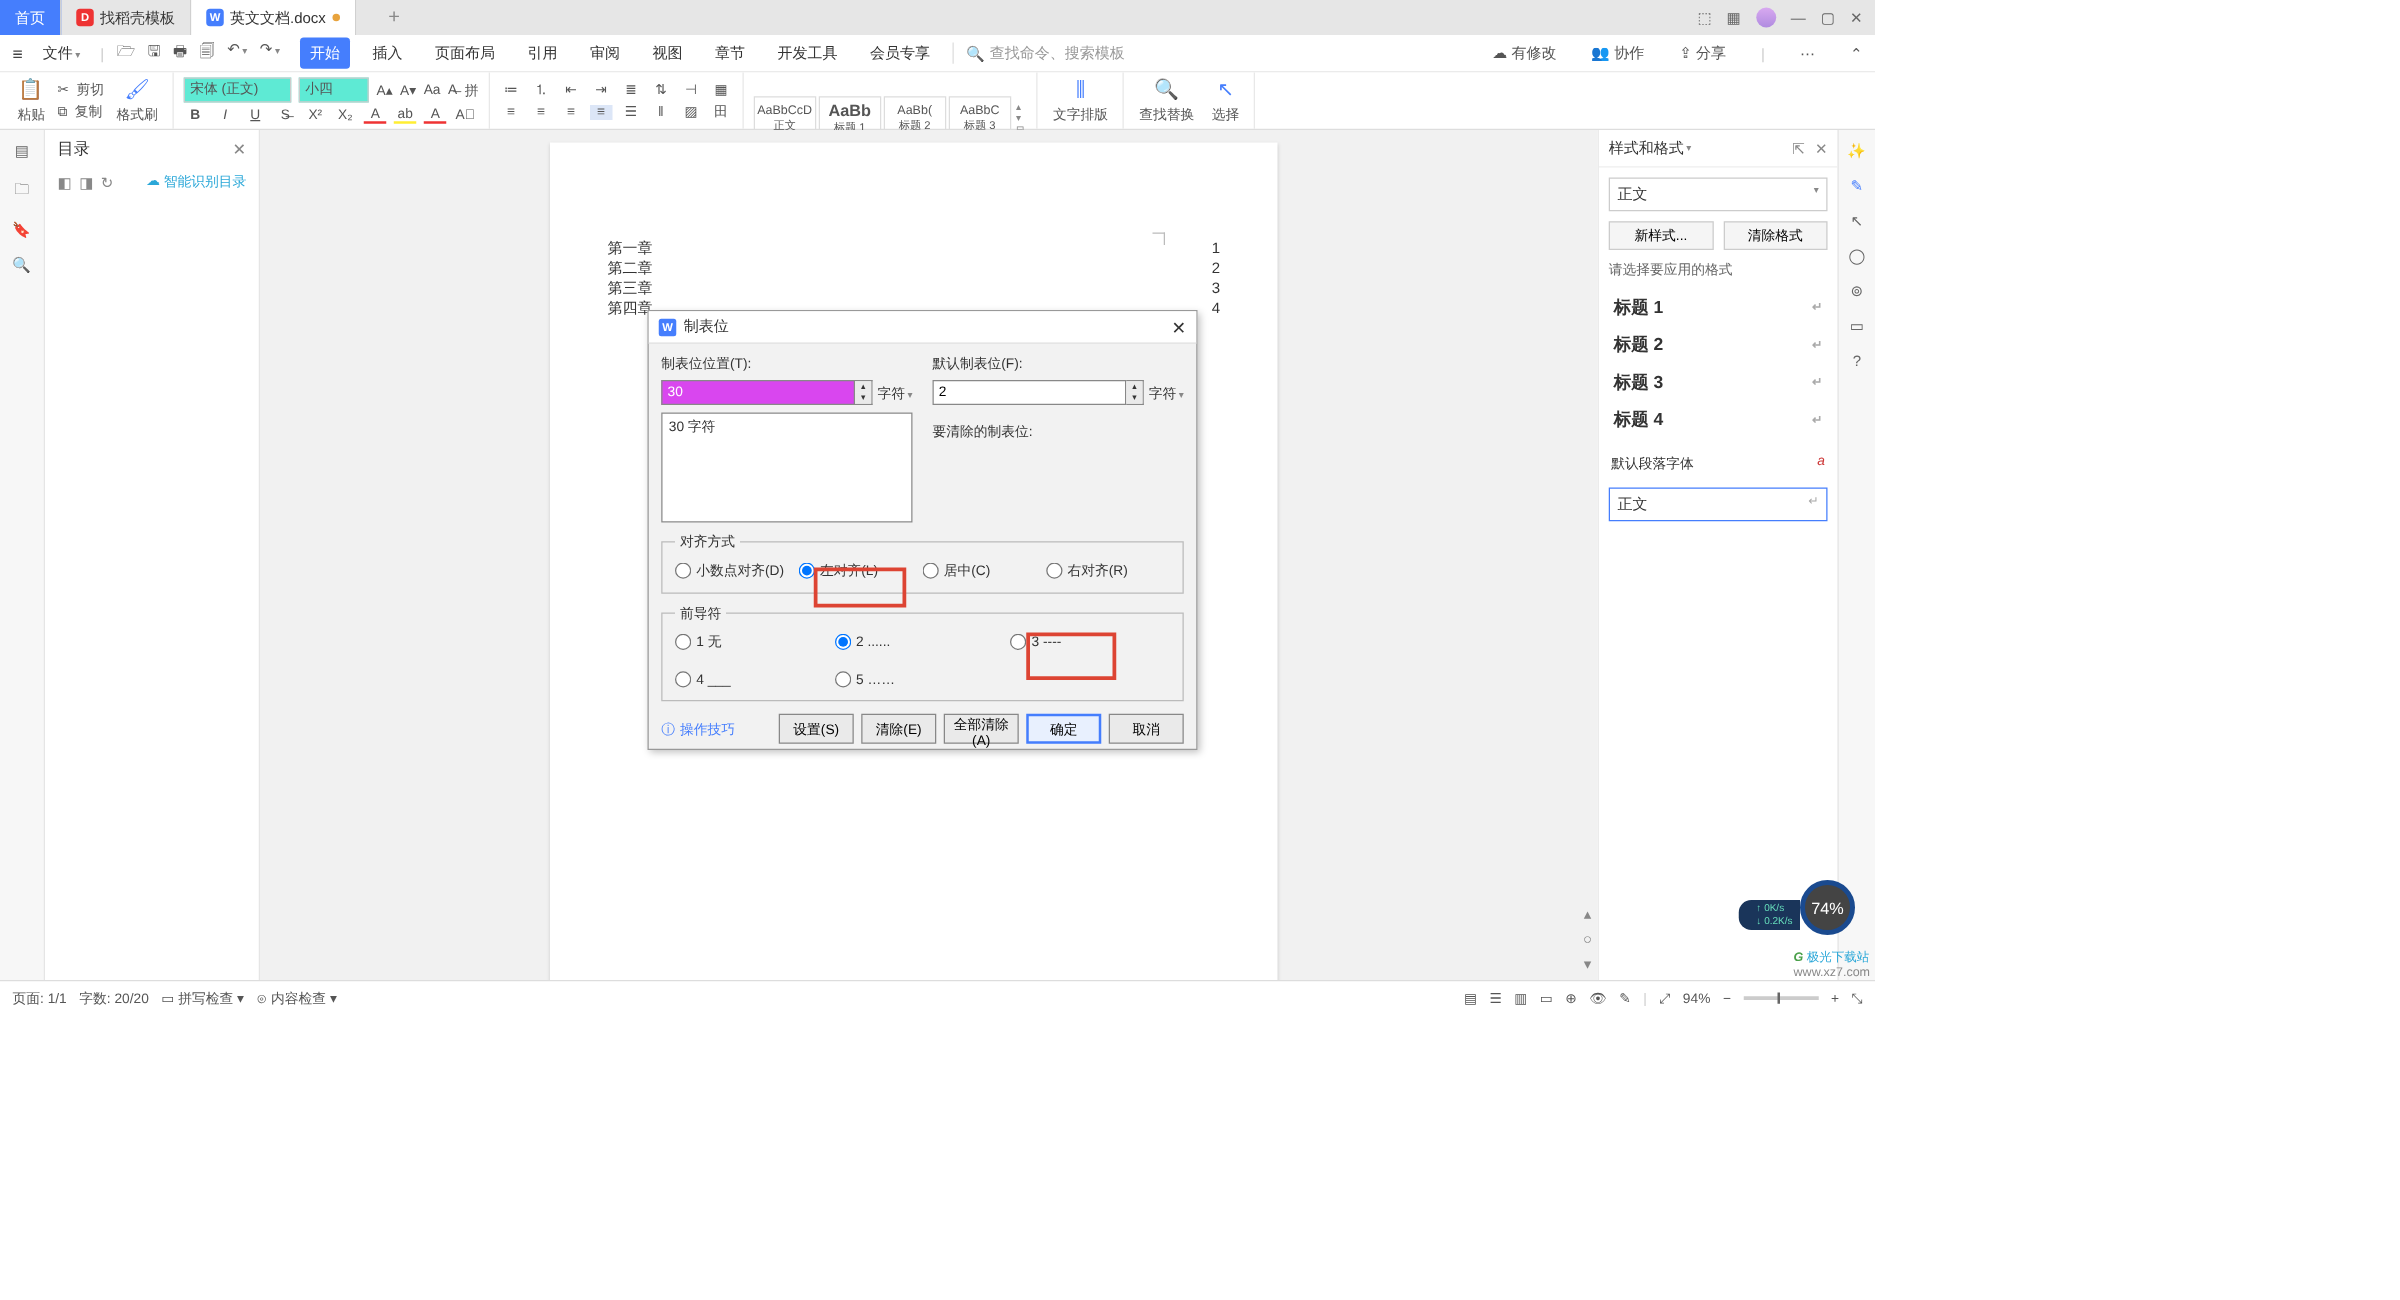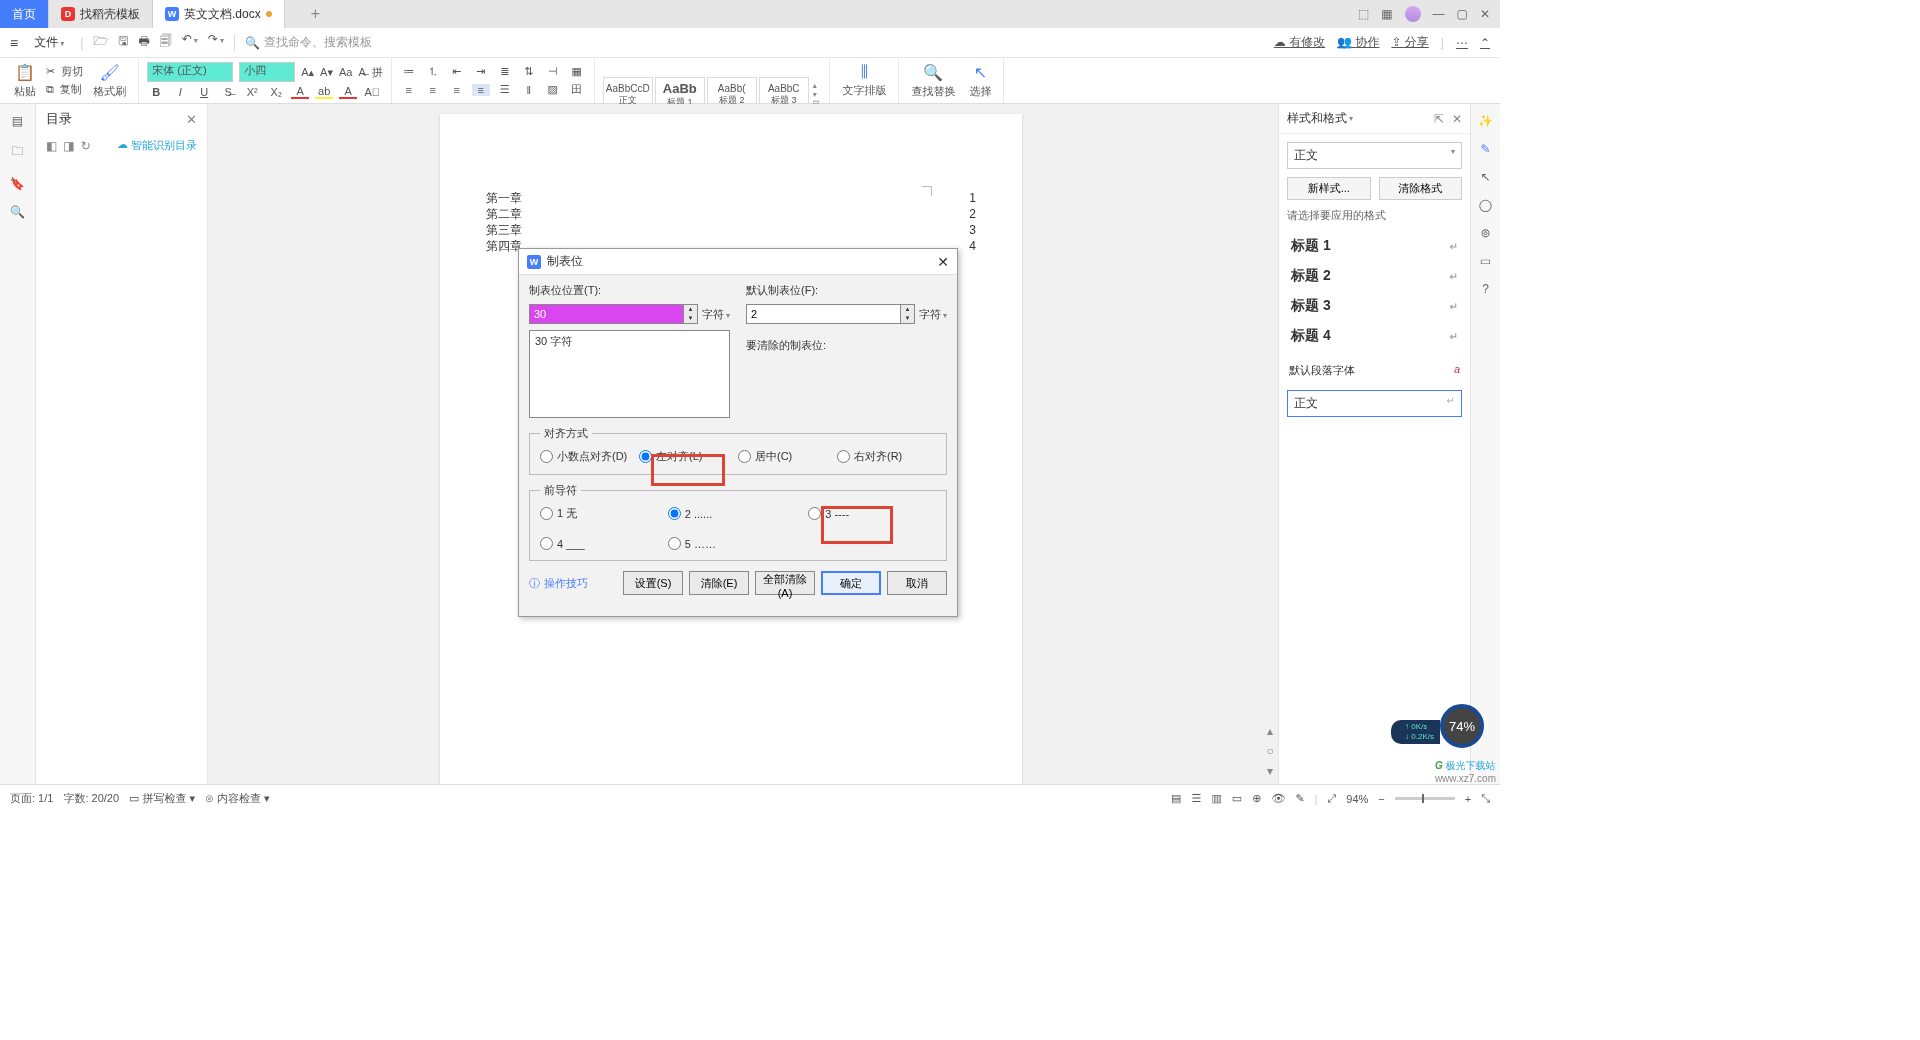--- a/index.html
+++ b/index.html
@@ -17,21 +17,21 @@
 
 .menurow { height: 30px; display: flex; align-items: center; padding: 0 10px; border-bottom: 1px solid #e5e5e5; background: #fff; }
 .menurow .left { display: flex; align-items: center; gap: 10px; }
 .menurow .hamburger { font-size: 14px; color: #444; }
 .menurow .file-btn { padding: 2px 6px; }
 .menurow .qtools { display: flex; gap: 10px; color: #555; }
 .menurow .menutabs { display: flex; gap: 10px; margin-left: 16px; align-items: center; }
 .menurow .menutabs .mtab { padding: 4px 8px; cursor: pointer; }
 .menurow .menutabs .mtab.active { background: #457efd; color: #fff; border-radius: 3px; }
 .menurow .search { margin-left: 10px; display: flex; align-items: center; gap: 4px; color: #999; border-left: 1px solid #ddd; padding-left: 10px; }
-.menurow .right { margin-left: auto; display: flex; align-items: center; gap: 12px; color: #555; text-decoration: underline; }
+.menurow .right { margin-left: auto; display: flex; align-items: center; gap: 28px; color: #555; }
 
 
 .ribbon { height: 46px; background: #fff; border-bottom: 1px solid #ddd; display: flex; align-items: center; padding: 0 10px; gap: 8px; font-size: 11px; color: #555; }
 .ribbon .group { display: flex; align-items: center; gap: 6px; padding-right: 8px; border-right: 1px solid #e8e8e8; height: 100%; }
 .ribbon .vbtn { display: flex; flex-direction: column; align-items: center; justify-content: center; gap: 2px; padding: 2px 4px; }
 .ribbon .vbtn .ic { font-size: 16px; color: #457efd; }
 .ribbon .two { display: flex; flex-direction: column; gap: 3px; }
 .ribbon .two .row { display: flex; align-items: center; gap: 6px; }
 .ribbon select, .ribbon .sel { border: 1px solid #ccc; height: 20px; font-size: 11px; padding: 0 4px; background: #5eead4; }
 .ribbon .sel.font { width: 86px; }
@@ -86,21 +86,21 @@
 
 .status { position: absolute; bottom: 0; left: 0; right: 0; height: 28px; border-top: 1px solid #ddd; background: #fff; display: flex; align-items: center; padding: 0 10px; font-size: 11px; color: #555; }
 .status .grp { display: flex; align-items: center; gap: 10px; }
 .status .right { margin-left: auto; display: flex; align-items: center; gap: 10px; }
 
 
 .dialog { position: absolute; left: 518px; top: 248px; width: 440px; background: #f2f2f2; border: 1px solid #999; box-shadow: 2px 2px 6px rgba(0,0,0,0.25); z-index: 100; }
 .dialog .titlebar { height: 26px; display: flex; align-items: center; padding: 0 8px; background: #fff; border-bottom: 1px solid #ddd; }
 .dialog .titlebar .wic { width: 14px; height: 14px; background: #457efd; border-radius: 2px; margin-right: 6px; display:inline-flex; align-items:center; justify-content:center; color:#fff; font-size:9px; font-weight:bold;}
 .dialog .titlebar .close { margin-left: auto; font-size: 14px; cursor: pointer; }
-.dialog .content { padding: 8px 10px 21px; font-size: 11px; color: #333; }
+.dialog .content { padding: 8px 10px 4px; font-size: 11px; color: #333; }
 .dialog .row { display: flex; gap: 16px; }
 .dialog .col { flex: 1; display: flex; flex-direction: column; gap: 4px; }
 .dialog label.top { margin-bottom: 2px; }
 .dialog .spin { display: flex; }
 .dialog .spin input { flex: 1; border: 1px solid #888; height: 20px; padding: 0 4px; font-size: 11px; }
 .dialog .spin .sb { width: 14px; border: 1px solid #888; border-left: none; display: flex; flex-direction: column; }
 .dialog .spin .sb div { flex: 1; font-size: 7px; text-align: center; background: #eaeaea; }
 .dialog .unit { margin-left: 4px; align-self: center; }
 .dialog .listbox { border: 1px solid #888; background: #fff; height: 88px; padding: 3px 5px; margin-top: 2px; }
 .dialog fieldset { border: 1px solid #bbb; padding: 8px 10px 10px; margin-top: 8px; }
@@ -161,20 +161,31 @@
     <span style="color:#ccc">|</span>
     <div class="qtools">
       <span>🗁</span>
       <span>🖫</span>
       <span>🖶</span>
       <span>🗐</span>
       <span>↶<span class="tri">▾</span></span>
       <span>↷<span class="tri">▾</span></span>
     </div>
   </div>
+  <div class="menutabs">
+    <span class="mtab active">开始</span>
+    <span class="mtab">插入</span>
+    <span class="mtab">页面布局</span>
+    <span class="mtab">引用</span>
+    <span class="mtab">审阅</span>
+    <span class="mtab">视图</span>
+    <span class="mtab">章节</span>
+    <span class="mtab">开发工具</span>
+    <span class="mtab">会员专享</span>
+  </div>
   <div class="search">
     <span>🔍</span>
     <span>查找命令、搜索模板</span>
   </div>
   <div class="right">
     <span>☁ <span>有修改</span></span>
     <span>👥 <span>协作</span></span>
     <span>⇪ <span>分享</span></span>
     <span style="color:#ccc">|</span>
     <span>⋯</span>

